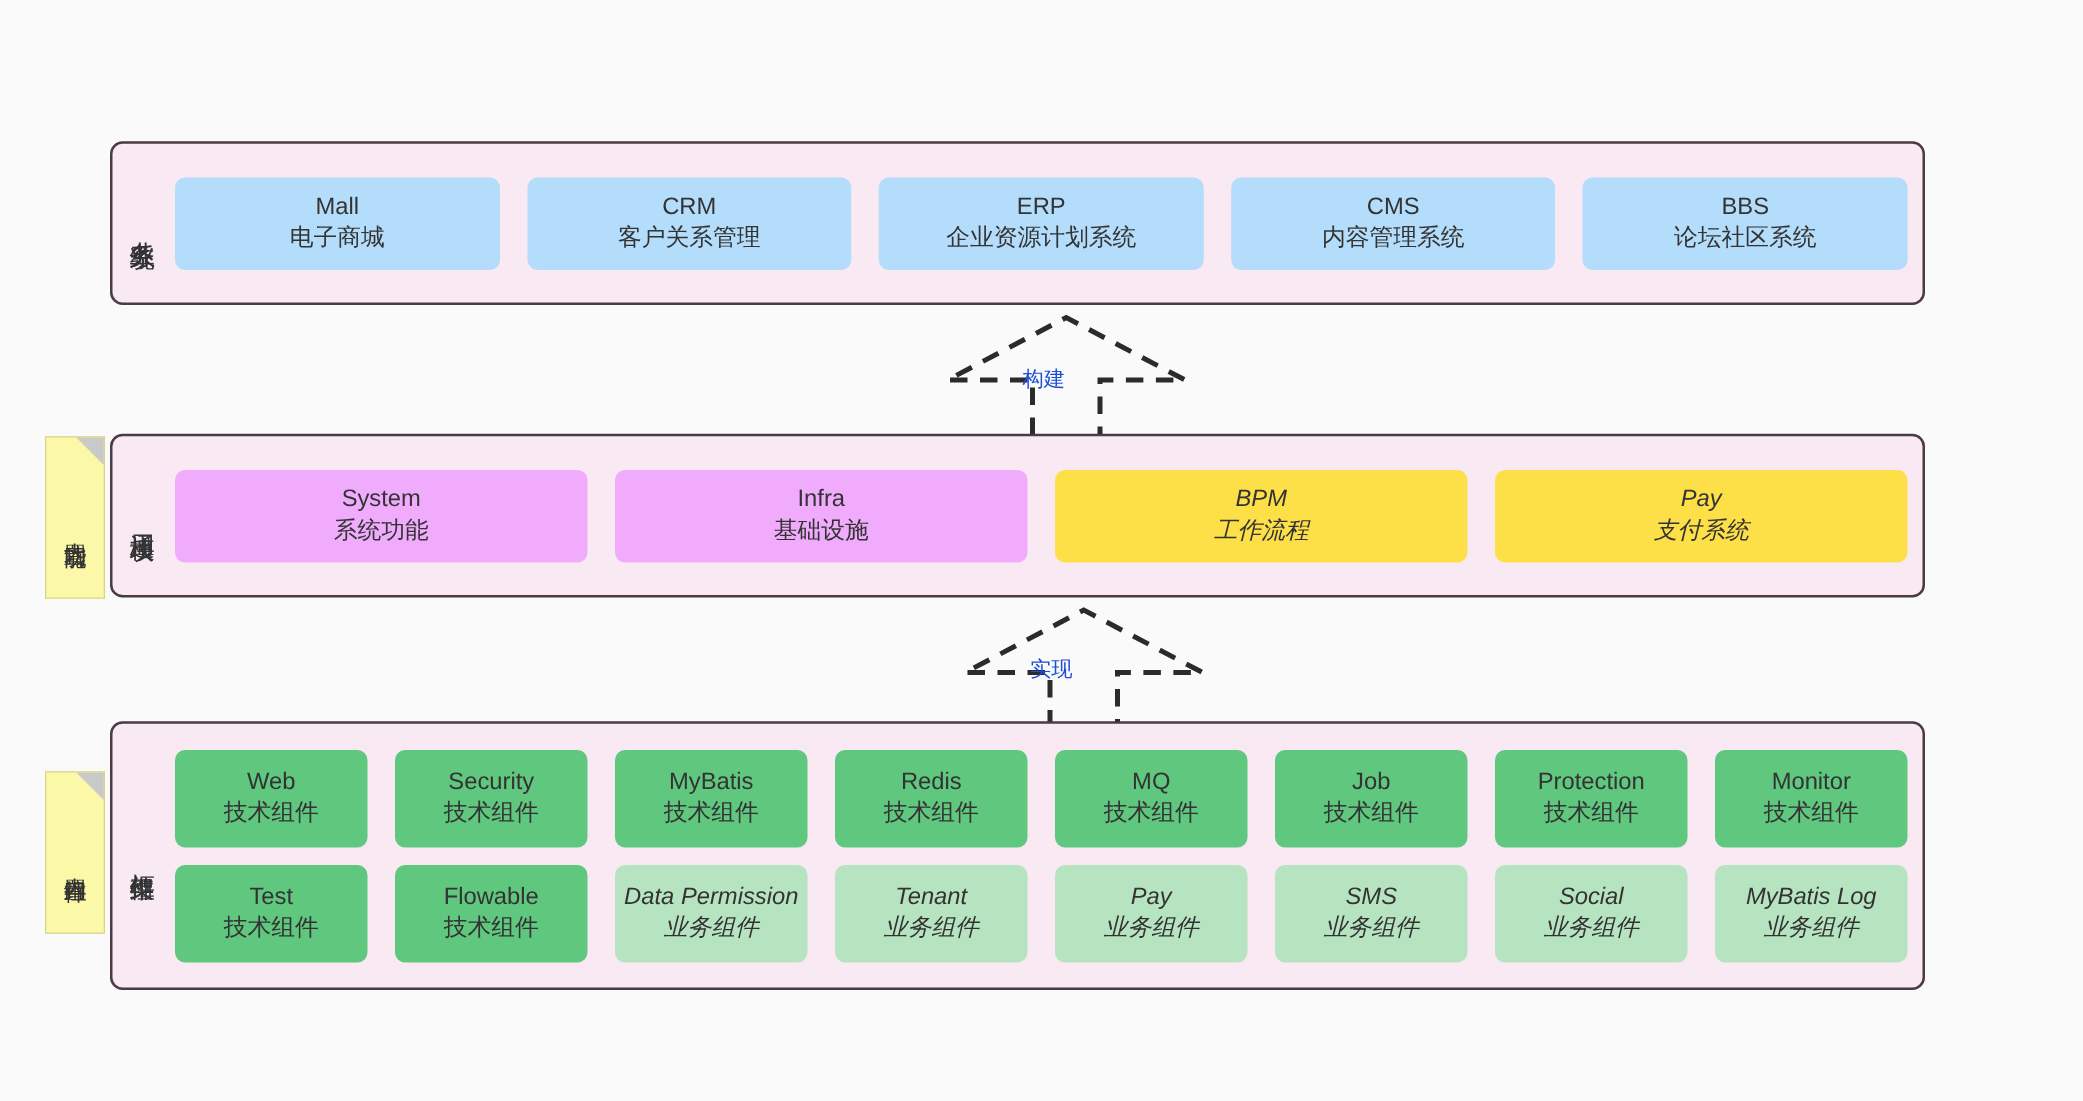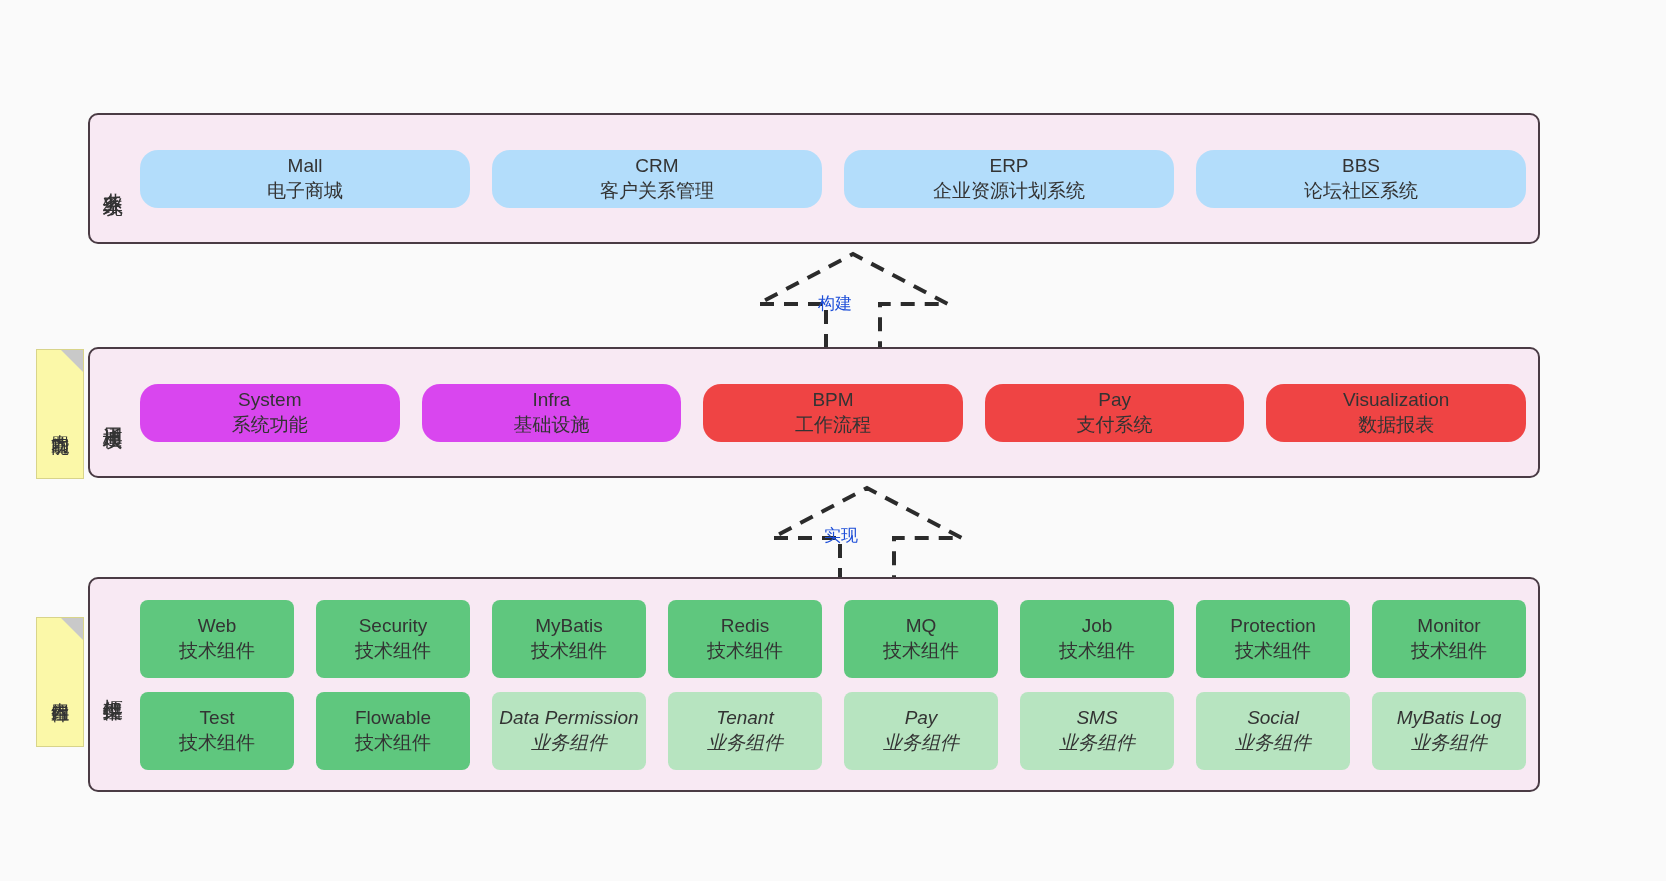--- a/index.html
+++ b/index.html
@@ -72,32 +72,32 @@
     color: #333333;
     box-sizing: border-box;
     padding: 6px 4px;
     user-select: none;
   }
   .cell .en { display: block; }
   .cell .cn { display: block; }
 
   
   .c-blue       { background: #b3ddfb; }
-  .c-red        { background: #d946ef; }
-  .c-pink       { background: #ef4444; }
+  .c-red        { background: #f0abfc; }
+  .c-pink       { background: #fde047; font-style: italic; }
   .c-green      { background: #5fc77e; }
   .c-lightgreen { background: #b7e4c0; font-style: italic; }
 
   
   #layer-business  { left: 88px;  top: 113px; width: 1452px; height: 131px; }
   #layer-common    { left: 88px;  top: 347px; width: 1452px; height: 131px; }
   #layer-framework { left: 88px;  top: 577px; width: 1452px; height: 215px; }
 
   #layer-business .cell,
-  #layer-common   .cell { height: 58px; border-radius: 18px; }
+  #layer-common   .cell { height: 74px; }
   #layer-framework .cell { height: 78px; }
 
   
   .note {
     position: absolute;
     width: 48px;
     background: #fbf8a8;
     border: 1px solid #d8d48a;
     box-sizing: border-box;
     display: flex;
@@ -157,20 +157,24 @@
       </div>
       <div class="cell c-blue">
         <span class="en">CRM</span>
         <span class="cn">客户关系管理</span>
       </div>
       <div class="cell c-blue">
         <span class="en">ERP</span>
         <span class="cn">企业资源计划系统</span>
       </div>
       <div class="cell c-blue">
+        <span class="en">CMS</span>
+        <span class="cn">内容管理系统</span>
+      </div>
+      <div class="cell c-blue">
         <span class="en">BBS</span>
         <span class="cn">论坛社区系统</span>
       </div>
     </div>
   </div>
 </div>
 
 <svg class="uml-arrow" id="arrow-build" viewBox="0 0 210 100">
   <path d="M 78 100 L 78 56 L 10 56 L 105 6 L 200 56 L 132 56 L 132 100" fill="none" stroke="#2b2b2b" stroke-width="4" stroke-dasharray="14,10" stroke-linecap="butt"></path>
 </svg>
@@ -189,24 +193,20 @@
         <span class="cn">基础设施</span>
       </div>
       <div class="cell c-pink">
         <span class="en">BPM</span>
         <span class="cn">工作流程</span>
       </div>
       <div class="cell c-pink">
         <span class="en">Pay</span>
         <span class="cn">支付系统</span>
       </div>
-      <div class="cell c-pink">
-        <span class="en">Visualization</span>
-        <span class="cn">数据报表</span>
-      </div>
     </div>
   </div>
 </div>
 
 <svg class="uml-arrow" id="arrow-realize" viewBox="0 0 210 100">
   <path d="M 78 100 L 78 56 L 10 56 L 105 6 L 200 56 L 132 56 L 132 100" fill="none" stroke="#2b2b2b" stroke-width="4" stroke-dasharray="14,10" stroke-linecap="butt"></path>
 </svg>
 <div class="uml-label" id="arrow-realize-label">实现</div>
 
 <div class="layer" id="layer-framework">

